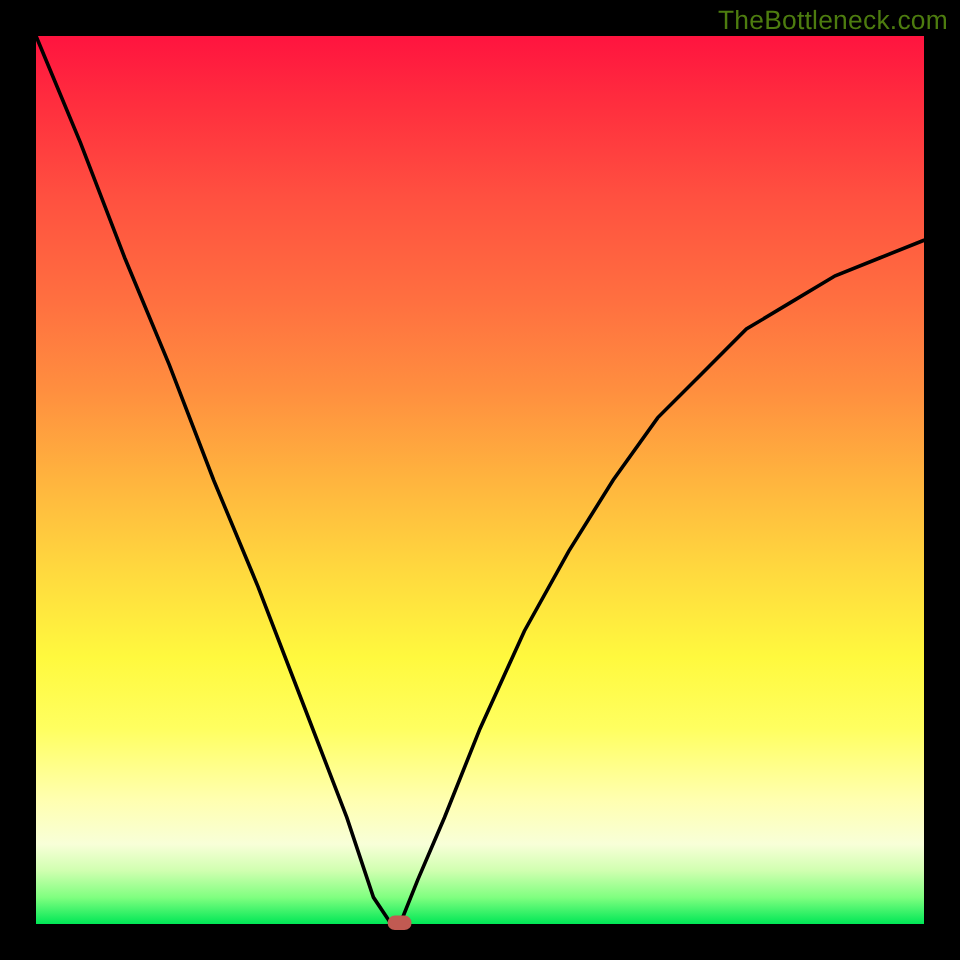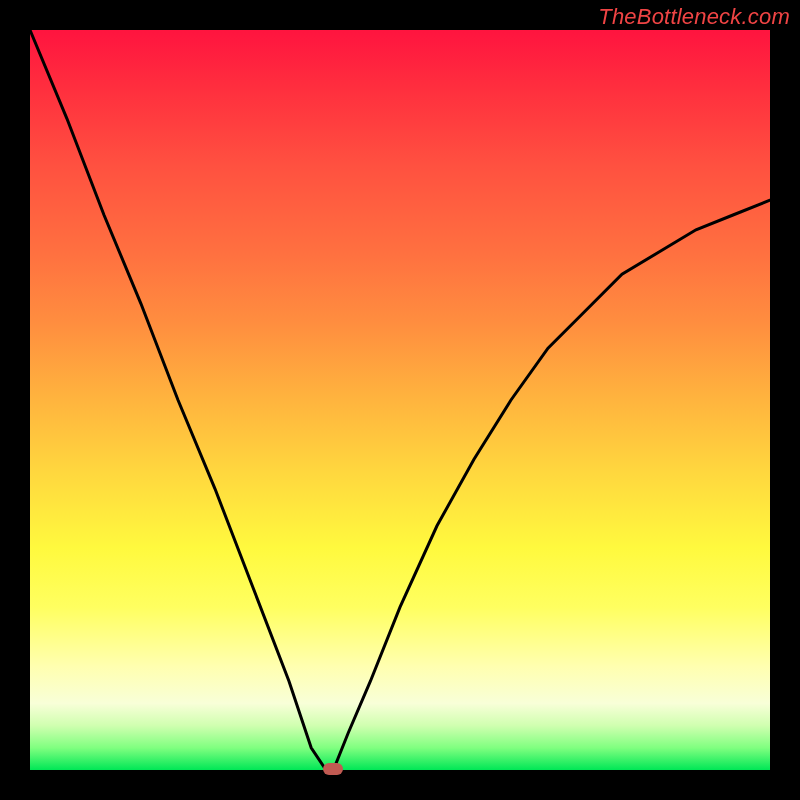--- a/index.html
+++ b/index.html
@@ -9,26 +9,25 @@
     height: 800px;
     background: #000;
     font-family: Arial, Helvetica, sans-serif;
     position: relative;
     overflow: hidden;
   }
   .watermark {
     position: absolute;
     top: 4px;
     right: 10px;
-    color: #ef4444;
+    color: #4d7c0f;
     font-size: 22px;
     font-weight: 500;
     z-index: 50;
     letter-spacing: 0.2px;
-    font-style: italic;
   }
   .plot-outer {
     position: absolute;
     left: 0;
     top: 0;
     width: 800px;
     height: 800px;
     background: #000;
   }
   .plot-inner {

